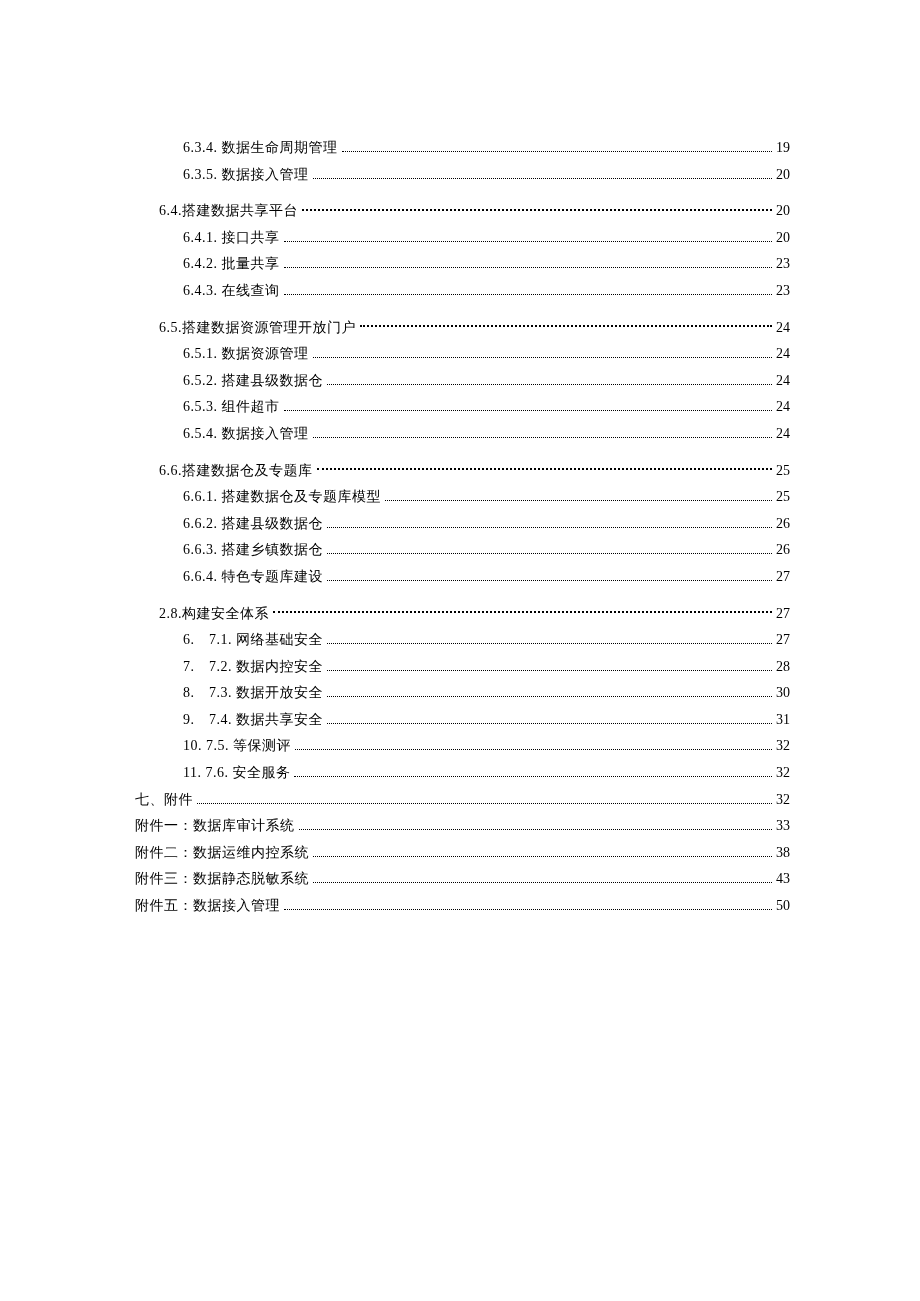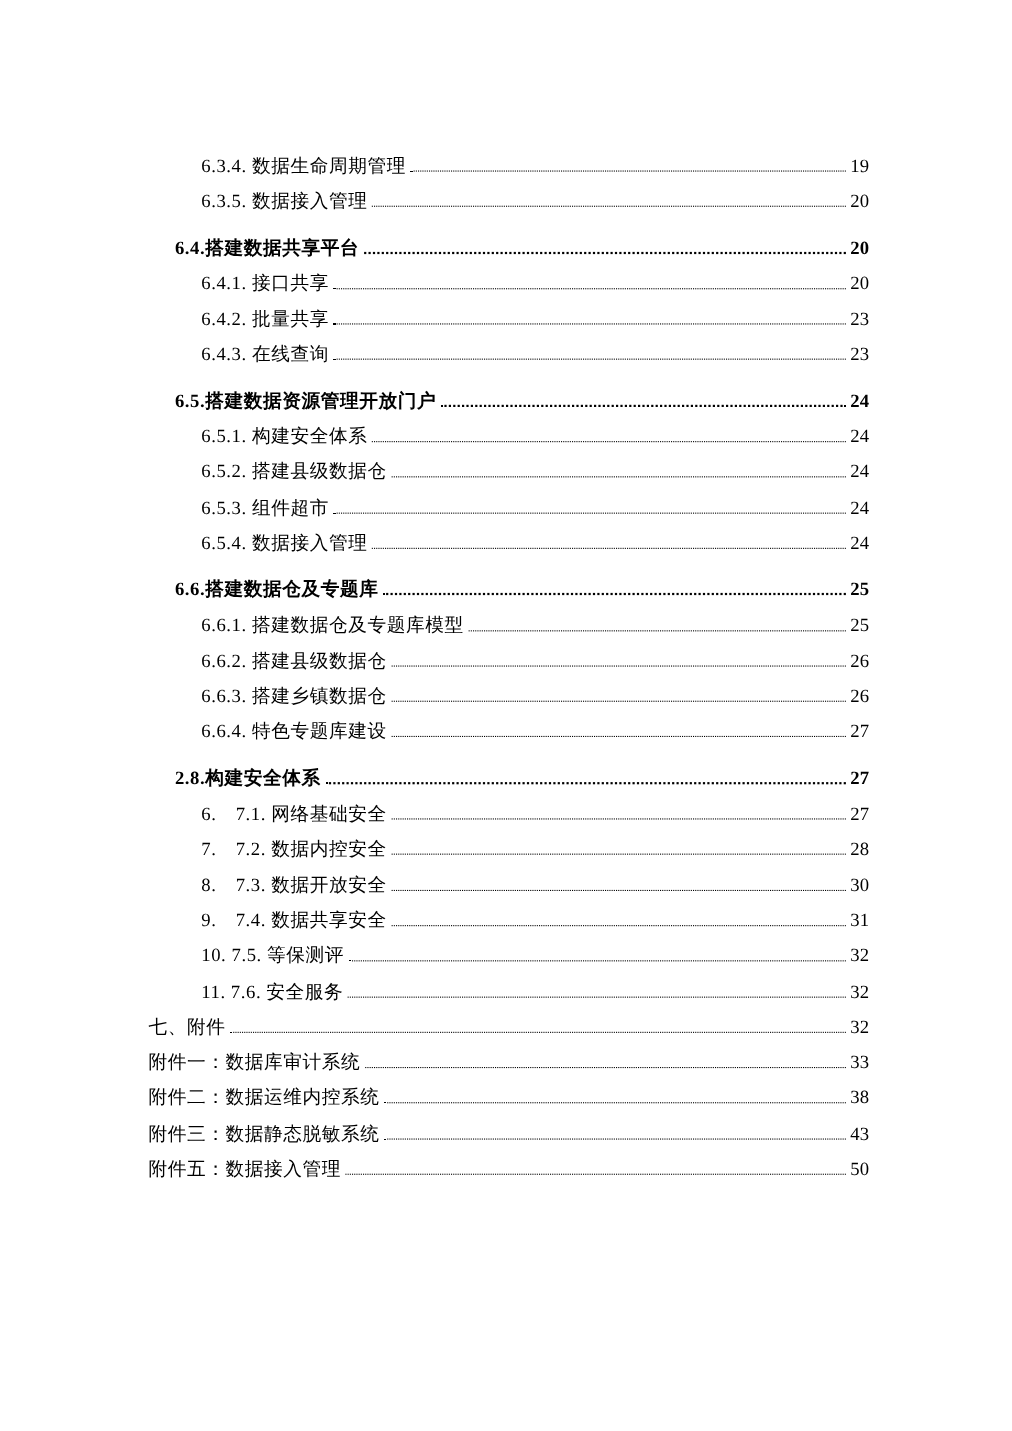--- a/index.html
+++ b/index.html
@@ -7,42 +7,42 @@
       width: 920px;
       height: 1301px;
       background: #fff;
       font-family: "SimSun", "宋体", serif;
       color: #000;
       padding: 135px 130px 0 135px;
     }
     .toc-line {
       display: flex;
       align-items: baseline;
-      font-size: 17px;
+      font-size: 14px;
       line-height: 1.9;
       white-space: nowrap;
     }
     .toc-line .label {
       flex: 0 0 auto;
       letter-spacing: 0.5px;
     }
     .toc-line .dots {
       flex: 1 1 auto;
       overflow: hidden;
       border-bottom: 1.5px dotted #000;
       margin: 0 4px 3px 4px;
       height: 1px;
     }
     .toc-line .page {
       flex: 0 0 auto;
     }
     .indent-1 { padding-left: 48px; }
     .indent-0b { padding-left: 24px; }
     .indent-0 { padding-left: 0; }
-    .bold { font-weight: bold; }
+    .bold { font-weight: normal; align-items: center; }
     .section-gap { margin-top: 10px; }
     .bold .dots { border-bottom-width: 2px; }
   </style>
 </head>
 <body>
 
 <div id="toc">
     <div class="toc-line indent-1">
       <span class="label">6.3.4. 数据生命周期管理 </span>
       <span class="dots"></span>
@@ -72,21 +72,21 @@
       <span class="label">6.4.3. 在线查询 </span>
       <span class="dots"></span>
       <span class="page"> 23</span>
     </div>
     <div class="toc-line indent-0b bold section-gap">
       <span class="label">6.5.搭建数据资源管理开放门户 </span>
       <span class="dots"></span>
       <span class="page"> 24</span>
     </div>
     <div class="toc-line indent-1">
-      <span class="label">6.5.1. 构建安全体系 </span>
+      <span class="label">6.5.1. 数据资源管理 </span>
       <span class="dots"></span>
       <span class="page"> 24</span>
     </div>
     <div class="toc-line indent-1">
       <span class="label">6.5.2. 搭建县级数据仓 </span>
       <span class="dots"></span>
       <span class="page"> 24</span>
     </div>
     <div class="toc-line indent-1">
       <span class="label">6.5.3. 组件超市 </span>

